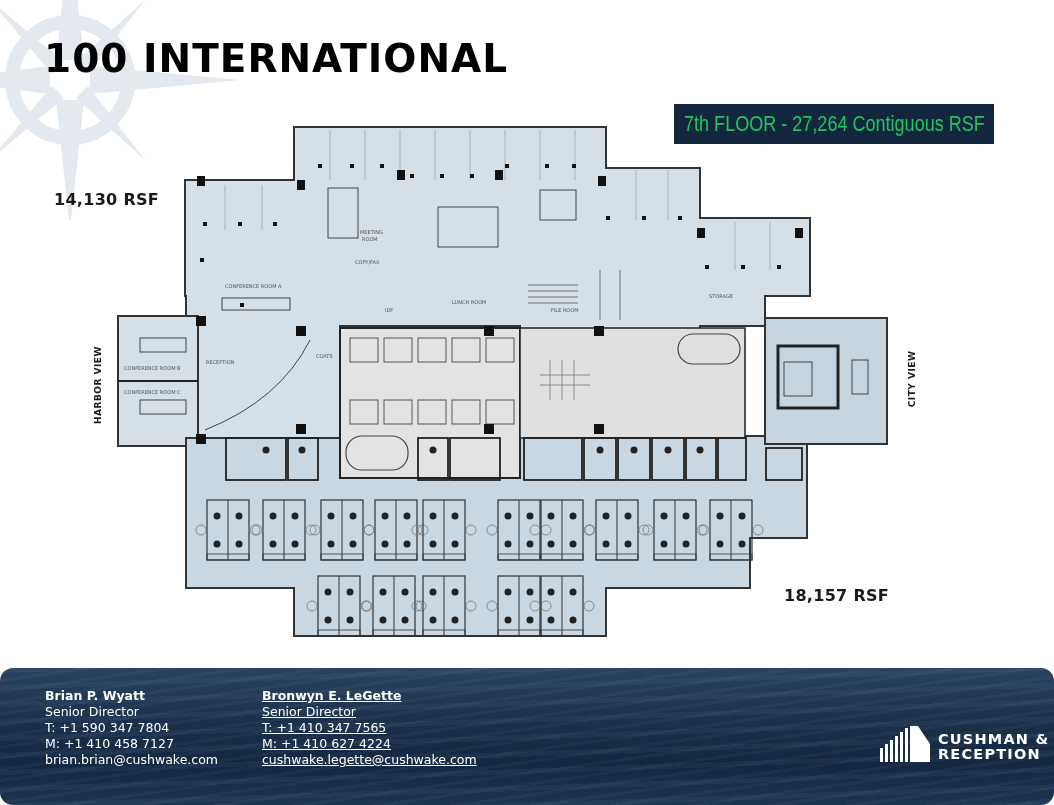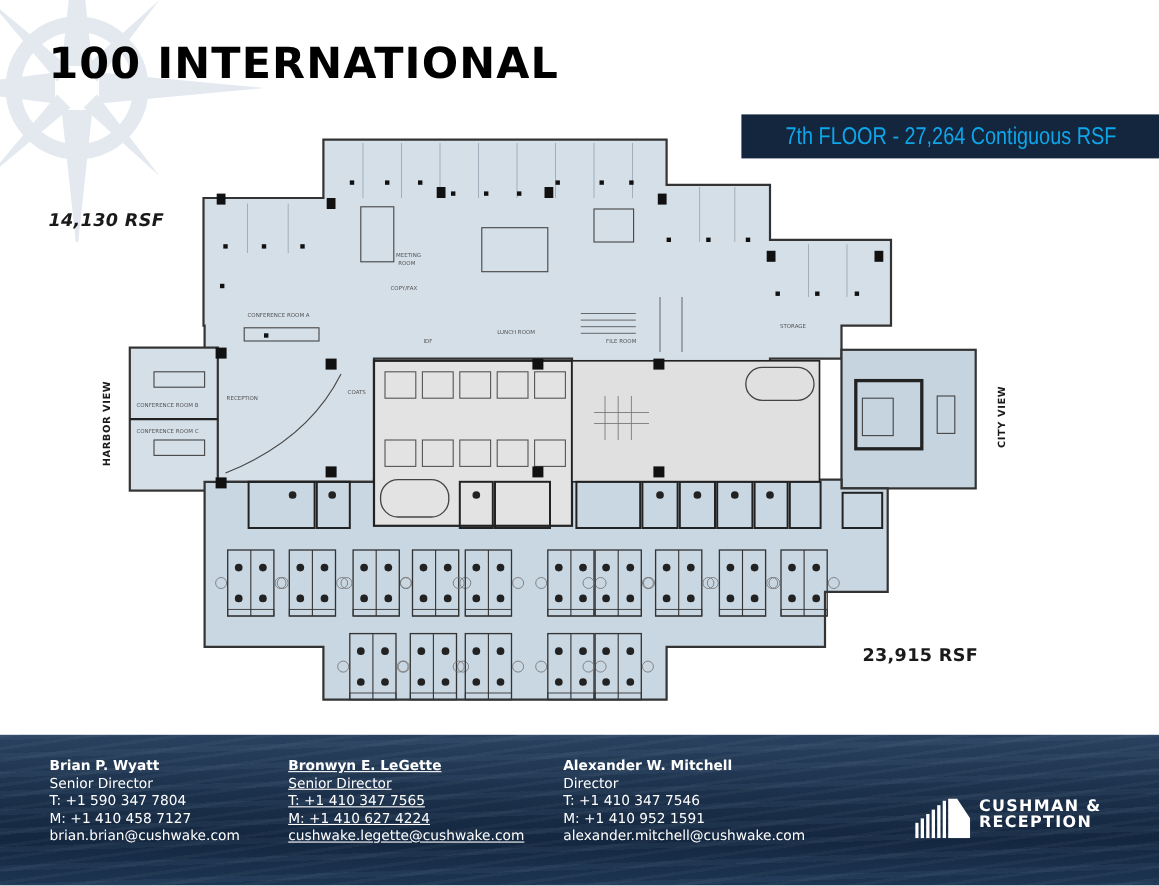--- a/index.html
+++ b/index.html
@@ -8,62 +8,63 @@
 
   .compass { position: absolute; left: -10px; top: -40px; width: 250px; height: 260px; }
 
   .title {
     position: absolute; left: 44px; top: 36px;
     font-family: "DejaVu Sans", sans-serif; font-weight: bold;
     font-size: 39px; letter-spacing: 1px; color: #000000;
   }
 
   .floor-banner {
-    position: absolute; left: 674px; top: 104px; width: 380px; height: 40px;
-    background: #13263d; color: #0ea5e9;
+    position: absolute; left: 674px; top: 104px; width: 320px; height: 40px;
+    background: #13263d; color: #22c55e;
     display: flex; align-items: center; justify-content: center;
     font-family: "Liberation Sans", sans-serif; font-size: 22px;
     transform-origin: center; letter-spacing: 0px;
   }
   .floor-banner span { display: inline-block; transform: scaleX(0.82); white-space: nowrap; }
 
   .rsf-label {
     position: absolute; font-family: "DejaVu Sans", sans-serif; font-weight: bold;
     font-size: 16px; color: #1a1a1a; letter-spacing: 0.3px;
   }
-  .rsf-left { left: 44px; top: 190px; font-style: italic; }
+  .rsf-left { left: 54px; top: 190px; }
   .rsf-right { left: 784px; top: 586px; }
 
   .view-label {
     position: absolute; font-family: "DejaVu Sans", sans-serif; font-weight: bold;
     font-size: 9px; color: #1a1a1a; letter-spacing: 0.5px; white-space: nowrap;
   }
   .harbor { left: 58px; top: 380px; transform: rotate(-90deg); width: 80px; text-align: center; }
   .city { left: 872px; top: 374px; transform: rotate(-90deg); width: 80px; text-align: center; }
 
   .plan { position: absolute; left: 110px; top: 120px; width: 790px; height: 525px; }
 
   .footer {
     position: absolute; left: 0; top: 668px; width: 1054px; height: 137px;
     background:
       repeating-linear-gradient(172deg, rgba(255,255,255,0.035) 0px, rgba(255,255,255,0.035) 3px, rgba(0,0,0,0) 3px, rgba(0,0,0,0) 11px),
       repeating-linear-gradient(178deg, rgba(120,150,180,0.08) 0px, rgba(120,150,180,0.08) 5px, rgba(0,0,0,0) 5px, rgba(0,0,0,0) 17px),
       linear-gradient(180deg, #2a4260 0%, #1b304a 40%, #142740 70%, #1d3552 100%);
+    border-radius: 13px;
   }
   .contact {
     position: absolute; top: 20px; color: #ffffff;
     font-family: "DejaVu Sans", sans-serif; font-size: 12.5px; line-height: 16px;
   }
   .contact .name { font-weight: bold; }
   .contact div { white-space: nowrap; }
   .c1 { left: 45px; }
   .c2 { left: 262px; text-decoration: underline; }
   .c3 { left: 512px; }
 
-  .logo { position: absolute; left: 832px; top: 58px; display: flex; align-items: flex-start; }
+  .logo { position: absolute; left: 880px; top: 58px; display: flex; align-items: flex-end; }
   .logo-text {
     color: #ffffff; font-family: "DejaVu Sans", sans-serif; font-weight: bold;
     font-size: 14.5px; line-height: 15px; letter-spacing: 1.2px; margin-left: 8px;
   }
 </style>
 </head>
 <body>
 
 <svg class="compass" viewBox="0 0 250 260">
   <g fill="#e3e9ef" transform="translate(80,120)">
@@ -79,21 +80,21 @@
   </g>
 </svg>
 
 <div class="title">100 INTERNATIONAL</div>
 
 <div class="floor-banner">
   <span>7th FLOOR - 27,264 Contiguous RSF</span>
 </div>
 
 <div class="rsf-label rsf-left">14,130 RSF</div>
-<div class="rsf-label rsf-right">23,915 RSF</div>
+<div class="rsf-label rsf-right">18,157 RSF</div>
 
 <div class="view-label harbor">HARBOR VIEW</div>
 <div class="view-label city">CITY VIEW</div>
 
 <svg class="plan" viewBox="110 120 790 525">
   <defs>
     <pattern id="grid" width="4" height="4" patternUnits="userSpaceOnUse">
       <rect width="4" height="4" fill="#c9d7e2"></rect>
     </pattern>
     <g id="workstation">
@@ -290,27 +291,20 @@
     <div>M: +1 410 458 7127</div>
     <div>brian.brian@cushwake.com</div>
   </div>
   <div class="contact c2">
     <div class="name">Bronwyn E. LeGette</div>
     <div>Senior Director</div>
     <div>T: +1 410 347 7565</div>
     <div>M: +1 410 627 4224</div>
     <div>cushwake.legette@cushwake.com</div>
   </div>
-  <div class="contact c3">
-    <div class="name">Alexander W. Mitchell</div>
-    <div>Director</div>
-    <div>T: +1 410 347 7546</div>
-    <div>M: +1 410 952 1591</div>
-    <div>alexander.mitchell@cushwake.com</div>
-  </div>
 
   <div class="logo">
     <svg width="50" height="36" viewBox="0 0 50 36">
       <g fill="#ffffff">
         <rect x="0" y="22" width="3" height="14"></rect>
         <rect x="5" y="18" width="3" height="18"></rect>
         <rect x="10" y="14" width="3" height="22"></rect>
         <rect x="15" y="10" width="3" height="26"></rect>
         <rect x="20" y="6" width="3" height="30"></rect>
         <rect x="25" y="2" width="3" height="34"></rect>

